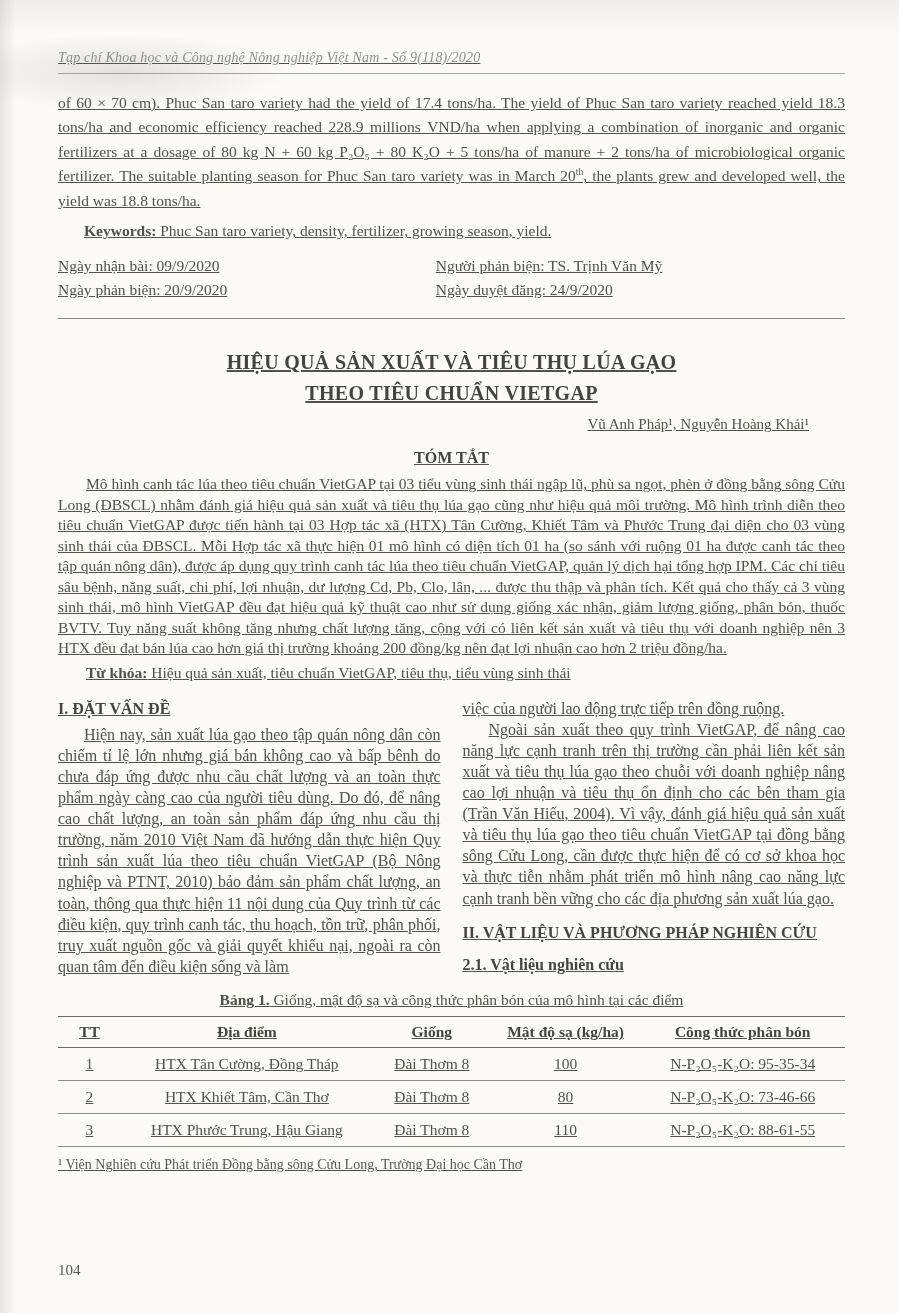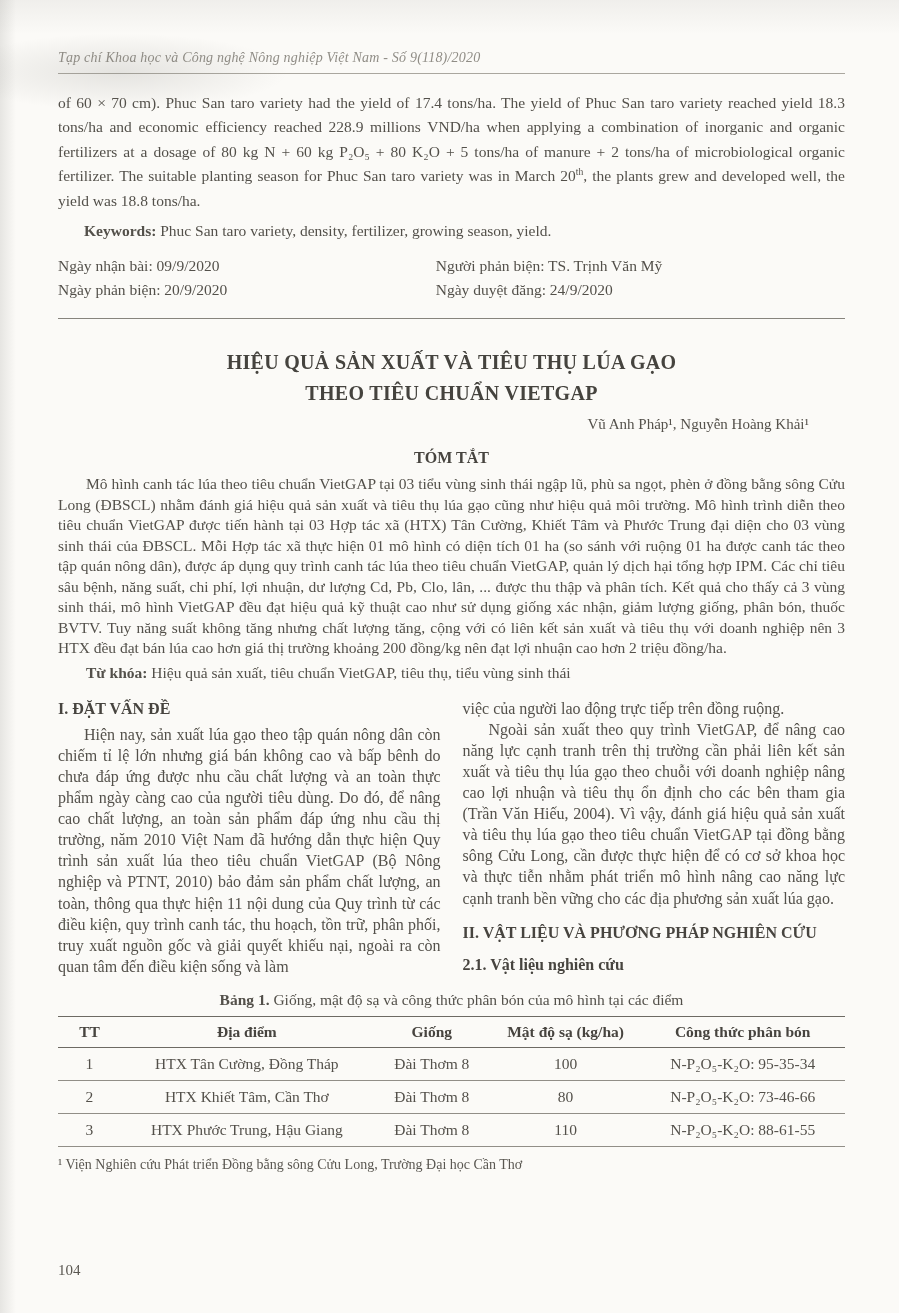--- a/index.html
+++ b/index.html
@@ -12,20 +12,21 @@
   }
   .page {
     position: relative;
     width: 899px;
     height: 1313px;
     box-sizing: border-box;
     padding: 50px 54px 0 58px;
     font-family: "Liberation Serif", "DejaVu Serif", serif;
     color: #53504a;
     background: #fbfaf7;
+    text-decoration: underline;
   }
   .scan-overlay {
     position: absolute;
     inset: 0;
     pointer-events: none;
     background:
       radial-gradient(ellipse 240px 55px at 120px 72px, rgba(125,123,118,0.18), transparent 70%),
       linear-gradient(to right, rgba(110,110,106,0.15) 0px, rgba(110,110,106,0) 16px),
       linear-gradient(to bottom, rgba(140,138,134,0.10) 0px, rgba(140,138,134,0) 34px);
   }

